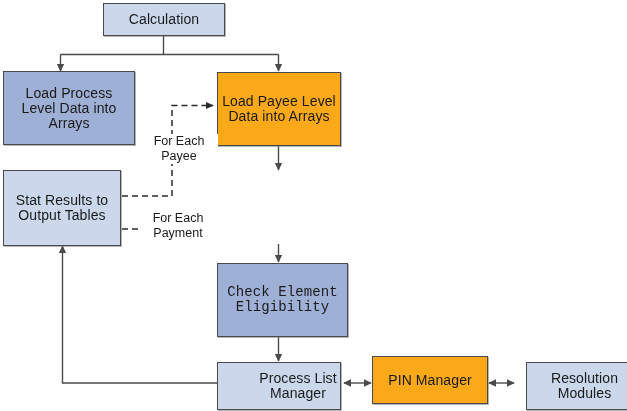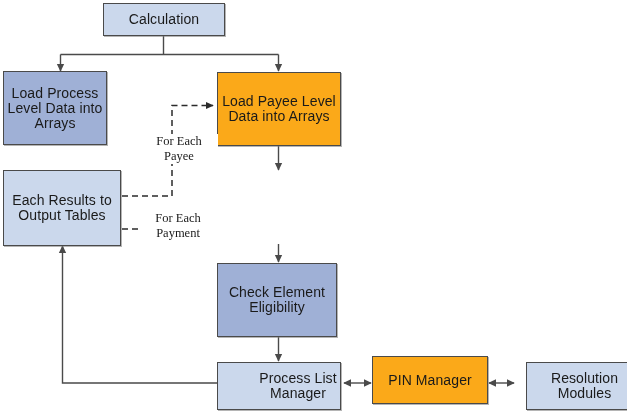--- a/index.html
+++ b/index.html
@@ -35,21 +35,20 @@
   .fill-orange { background: #fba919; }
 
   .edge-label {
     position: absolute;
     font-size: 12.5px;
     line-height: 15px;
     color: #1a1a1a;
     text-align: center;
     white-space: pre-line;
     background: #ffffff;
-    font-family: Liberation Serif, serif;
   }
   svg.wires {
     position: absolute;
     left: 0;
     top: 0;
     width: 627px;
     height: 411px;
     overflow: visible;
   }
   .solid-line {
@@ -96,32 +95,32 @@
 
     <path class="solid-line" d="M 489 383 L 514 383" marker-start="url(#arrow-solid)" marker-end="url(#arrow-solid)"></path>
 
     <path class="dash-line" d="M 122 196 L 172 196 L 172 105.5 L 213 105.5" marker-end="url(#arrow-dash)"></path>
 
     <path class="dash-line" d="M 122 229 L 213 229" marker-end="url(#arrow-dash)"></path>
   </svg>
 
   <div class="node fill-light" style="left:103px; top:3px;   width:122px; height:33px;">Calculation</div>
 
-  <div class="node fill-medium" style="left:3px;   top:71px;  width:104px; height:74px;">Load Process
+  <div class="node fill-medium" style="left:3px;   top:71px;  width:132px; height:74px;">Load Process
 Level Data into
 Arrays</div>
 
   <div class="node fill-orange" style="left:217px; top:72px;  width:124px; height:74px;">Load Payee Level
 Data into Arrays</div>
 
-  <div class="node fill-light" style="left:3px;   top:170px; width:118px; height:76px;">Each Results to
+  <div class="node fill-light" style="left:3px;   top:170px; width:118px; height:76px;">Stat Results to
 Output Tables</div>
 
 
-  <div class="node fill-medium" style="left:217px; top:263px; width:120px; height:74px;">Check Element
+  <div class="node fill-medium" style="left:217px; top:263px; width:131px; height:74px;font-family:Liberation Mono, monospace;">Check Element
 Eligibility</div>
 
   <div class="node fill-light" style="left:217px; top:362px; width:124px; height:48px;padding-left:38px;">Process List
 Manager</div>
 
   <div class="node fill-orange" style="left:372px; top:356px; width:116px; height:48px;">PIN Manager</div>
 
   <div class="node fill-light" style="left:526px; top:362px; width:117px; height:48px;">Resolution
 Modules</div>
 

